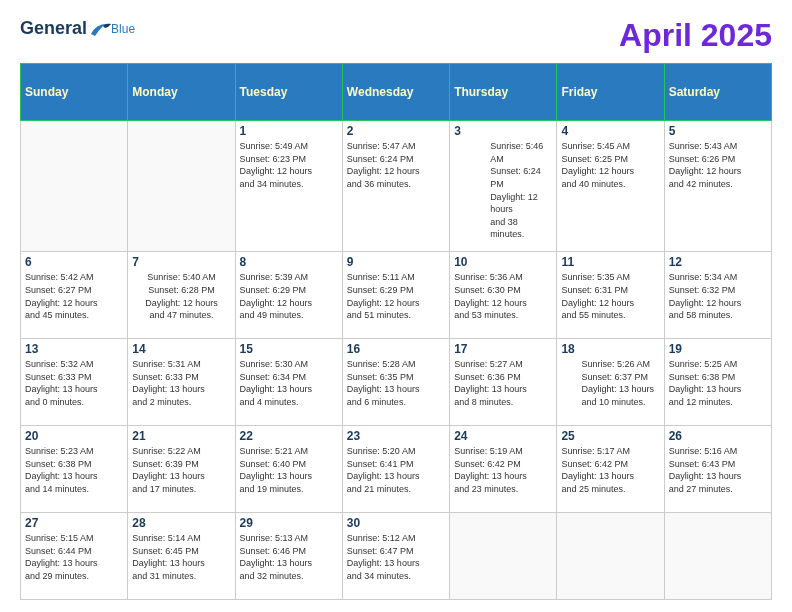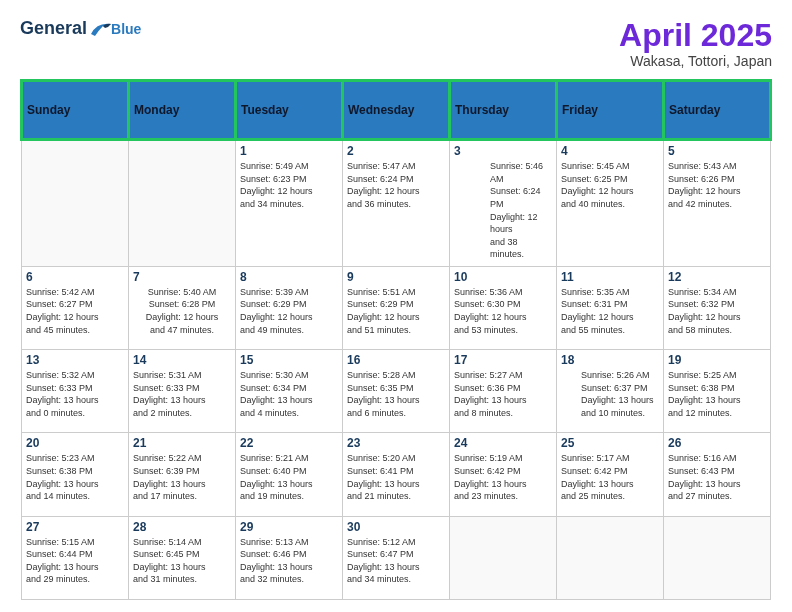--- a/index.html
+++ b/index.html
@@ -31,22 +31,22 @@
     .logo-text {
       display: flex;
       align-items: center;
     }
     .logo-general {
       font-size: 18px;
       font-weight: bold;
       color: #1a3a5c;
     }
     .logo-blue {
-      font-size: 14px;
-      font-weight: bold;
+      font-size: 12px;
+      font-weight: normal;
       color: #2a7abf;
     }
     .logo-bird {
       width: 22px;
       height: 18px;
       margin-left: 2px;
     }
     .title-block {
       text-align: right;
     }
@@ -62,26 +62,26 @@
     }
     .calendar {
       flex: 1;
       border: 1px solid #ccc;
       border-collapse: collapse;
       width: 100%;
       table-layout: fixed;
     }
     .calendar th {
       background: #2a7abf;
-      color: #0f172a;
+      color: #fef9c3;
       font-size: 12px;
       font-weight: bold;
       padding: 21px 4px;
       text-align: left;
-      border: 3px solid #22c55e;
+      border: 1px solid #22c55e;
     }
     .calendar td {
       border: 1px solid #ccc;
       vertical-align: top;
       padding: 3px 4px;
       font-size: 9.5px;
       color: #333;
       background: #fff;
       height: 82px;
     }
@@ -111,21 +111,20 @@
         <span class="logo-general">General</span>
         <svg class="logo-bird" viewBox="0 0 22 18">
           <path d="M2,14 Q8,2 22,4 Q16,8 14,6 Q10,10 6,16 Z" fill="#2a7abf"></path>
           <path d="M14,6 Q18,3 22,4 Q20,7 16,8 Z" fill="#1a3a5c"></path>
         </svg>
         <span class="logo-blue">Blue</span>
       </div>
     </div>
     <div class="title-block">
       <div class="month-title">April 2025</div>
-      <div class="location">Wakasa, Tottori, Japan</div>
     </div>
   </div>
 
   <table class="calendar">
     <thead>
       <tr>
 
       <th>Sunday</th>
           <th>Monday</th>
           <th>Tuesday</th>
@@ -192,21 +191,21 @@
           </td>
           <td>
             <span class="day-num">8</span>
             <div class="day-info" style="white-space: pre-line;">Sunrise: 5:39 AM
 Sunset: 6:29 PM
 Daylight: 12 hours
 and 49 minutes.</div>
           </td>
           <td>
             <span class="day-num">9</span>
-            <div class="day-info" style="white-space: pre-line;">Sunrise: 5:51 AM
+            <div class="day-info" style="white-space: pre-line;">Sunrise: 5:11 AM
 Sunset: 6:29 PM
 Daylight: 12 hours
 and 51 minutes.</div>
           </td>
           <td>
             <span class="day-num">10</span>
             <div class="day-info" style="white-space: pre-line;">Sunrise: 5:36 AM
 Sunset: 6:30 PM
 Daylight: 12 hours
 and 53 minutes.</div>

